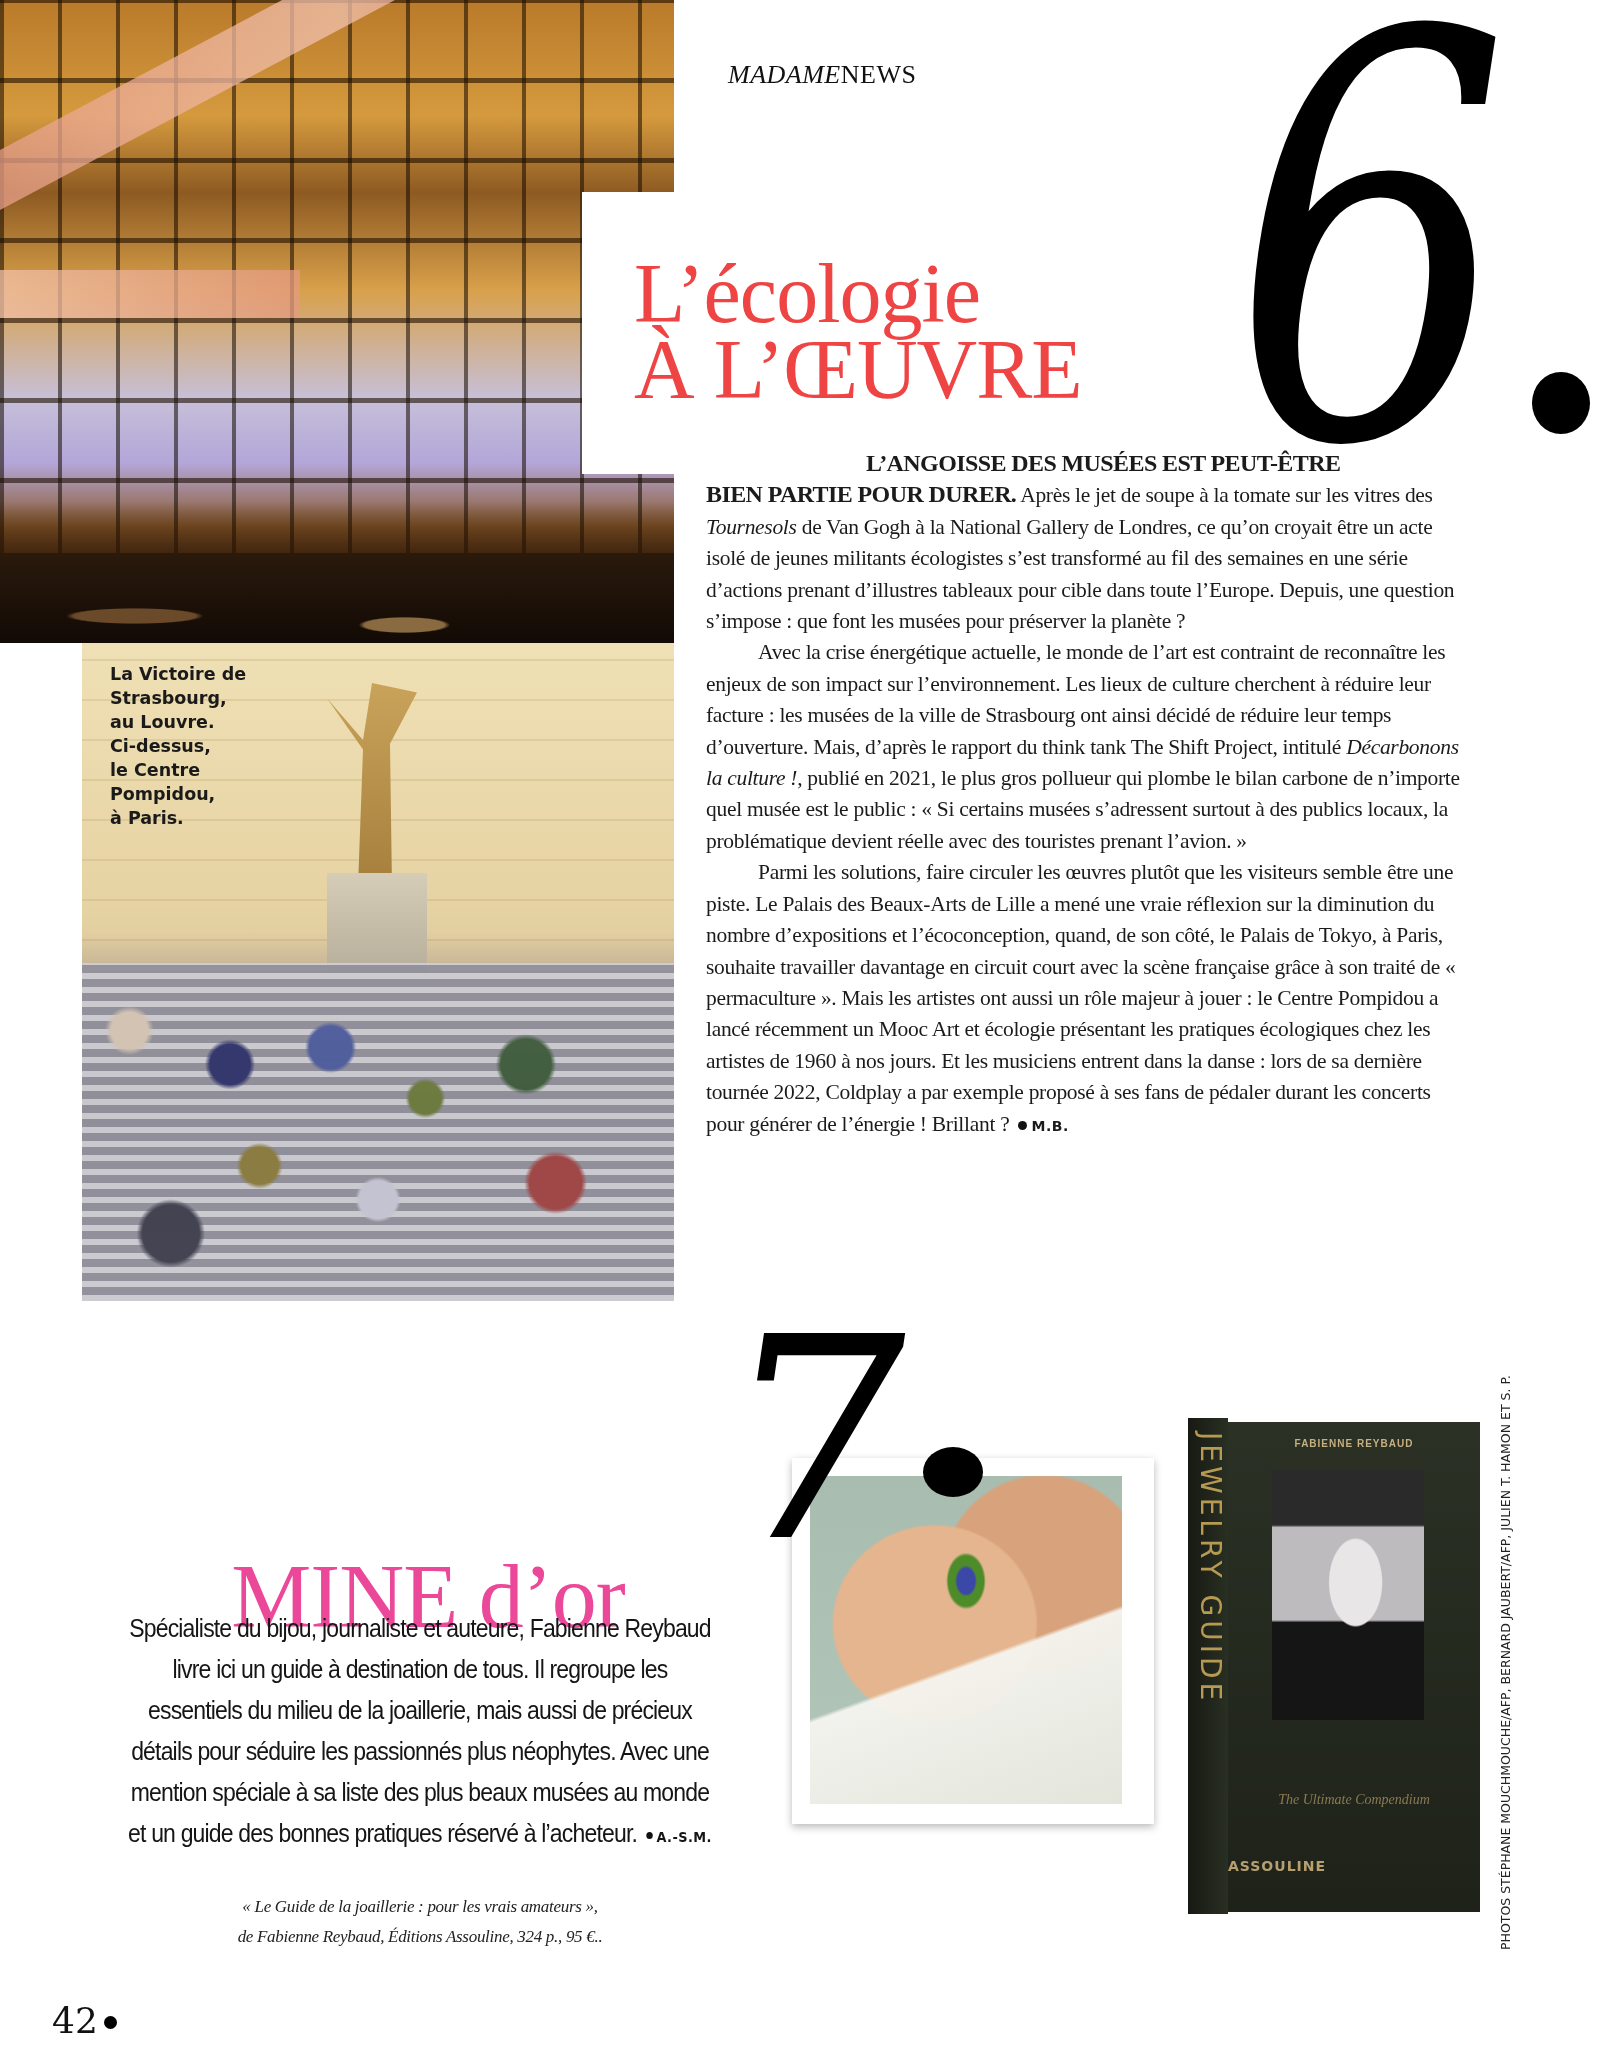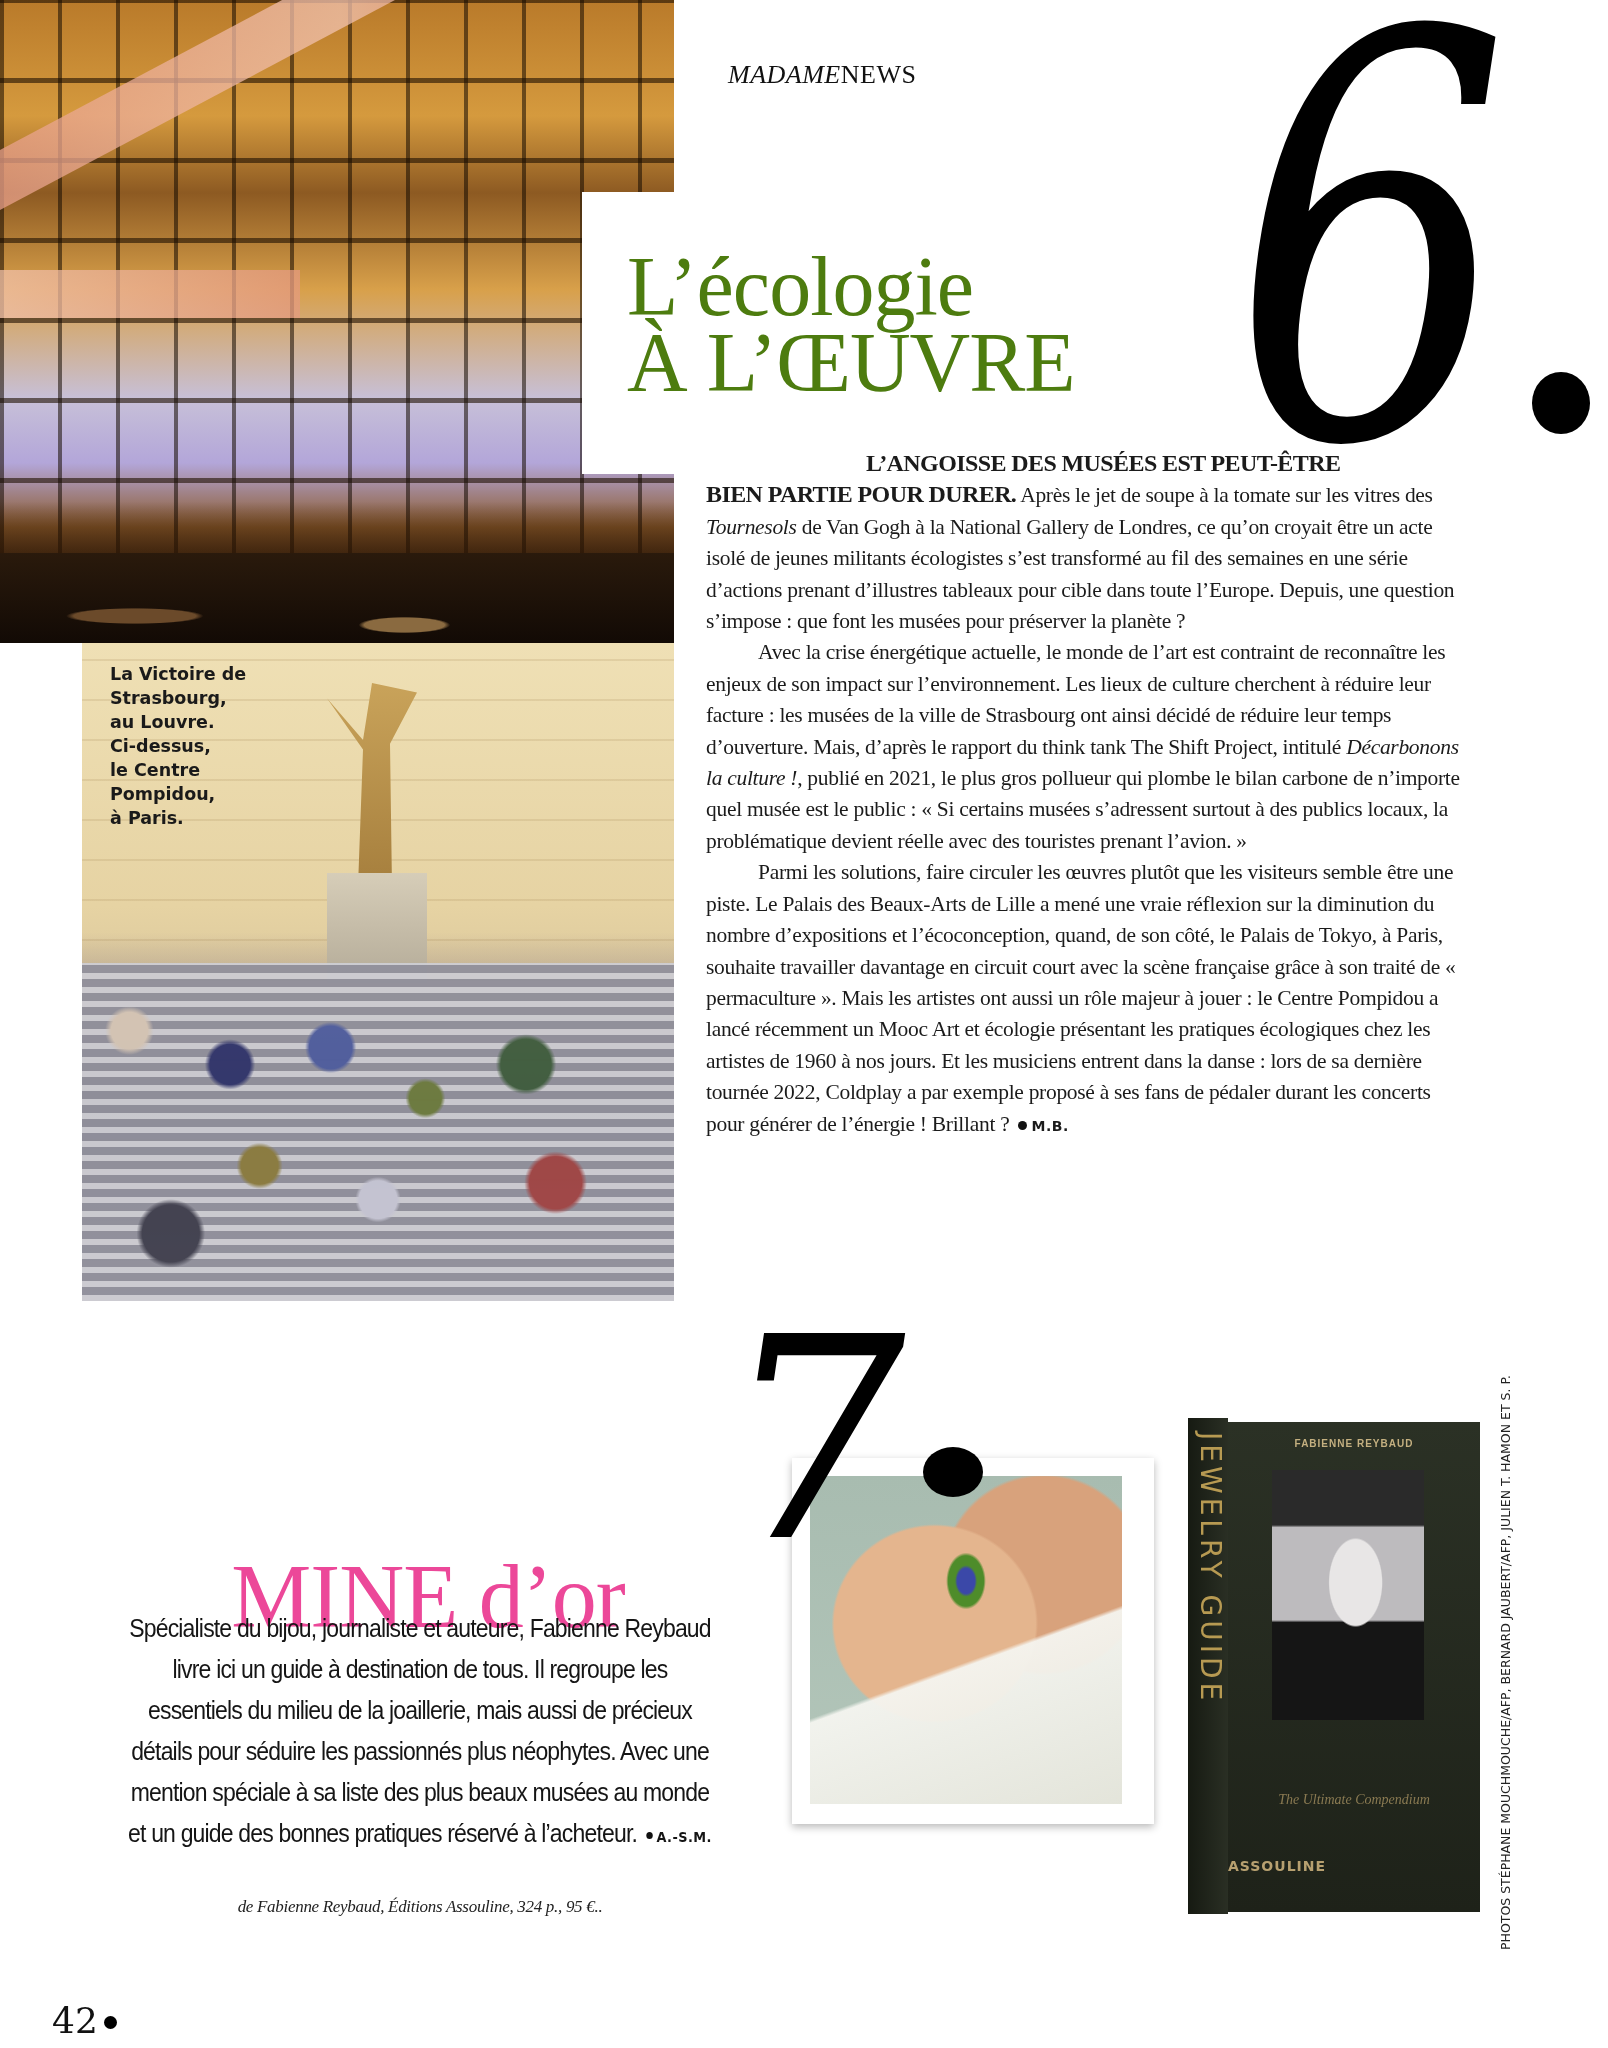--- a/index.html
+++ b/index.html
@@ -64,21 +64,21 @@
     position: absolute; left: 110px; top: 662px; width: 160px;
     font-family: "DejaVu Sans", sans-serif; font-weight: bold; font-size: 17.5px; line-height: 24px; color: #1a1a1a;
   }
   .caption-louvre .it { display: block; }
   .caption-louvre .rg { display: block; }
 
   
   .title-box { position: absolute; left: 582px; top: 192px; width: 760px; height: 282px; background: #fff; }
   .kicker { position: absolute; left: 728px; top: 60px; font-size: 26px; letter-spacing: 0.5px; color: #111; }
   .kicker .it { font-style: italic; }
-  .title { position: absolute; left: 626px; top: 248px; font-size: 84px; line-height: 76px; font-weight: normal; letter-spacing: -1px; color: #4d7c0f; margin: 1px; }
+  .title { position: absolute; left: 626px; top: 248px; font-size: 84px; line-height: 76px; font-weight: normal; letter-spacing: -1px; color: #ef4444; margin: 8px; }
   .title span { display: block; }
   .big-six { position: absolute; left: 1232px; top: -38px; font-size: 560px; line-height: 1; font-style: italic; color: #000; font-family: "DejaVu Serif", serif; transform: scaleX(0.78); transform-origin: left top; }
   .big-six-dot { position: absolute; left: 1532px; top: 372px; width: 58px; height: 62px; background: #000; border-radius: 50%; }
 
   
   .article { position: absolute; left: 706px; top: 448px; width: 760px; font-size: 21.5px; line-height: 31.4px; color: #1b1b1b; letter-spacing: -0.3px; }
   .article p { margin: 0; }
   .article .p1-lead { font-weight: bold; font-size: 24px; letter-spacing: -0.6px; }
   .article .lead-indent { padding-left: 160px; }
   .article .indent { text-indent: 52px; }
@@ -192,19 +192,20 @@
 </div>
 
 <h2 class="mine-title">MINE d’or</h2>
 
 <div class="mine-body">
   <span>Spécialiste du bijou, journaliste et auteure, Fabienne Reybaud livre ici un guide à destination de tous. Il regroupe les essentiels du milieu de la joaillerie, mais aussi de précieux détails pour séduire les passionnés plus néophytes. Avec une mention spéciale à sa liste des plus beaux musées au monde et un guide des bonnes pratiques réservé à l’acheteur.</span>
   <span class="bullet" style="width:7px;height:7px;"></span><span class="byline">A.-S.M.</span>
 </div>
 
 <div class="mine-ref">
+  <div>« Le Guide de la joaillerie : pour les vrais amateurs »,</div>
   <div>de Fabienne Reybaud, Éditions Assouline, 324 p., 95 €..</div>
 </div>
 
 <div class="credits">PHOTOS STÉPHANE MOUCHMOUCHE/AFP, BERNARD JAUBERT/AFP, JULIEN T. HAMON ET S. P.</div>
 
 <div class="page-number">42</div>
 <div class="page-dot"></div>
 
 </body></html>

